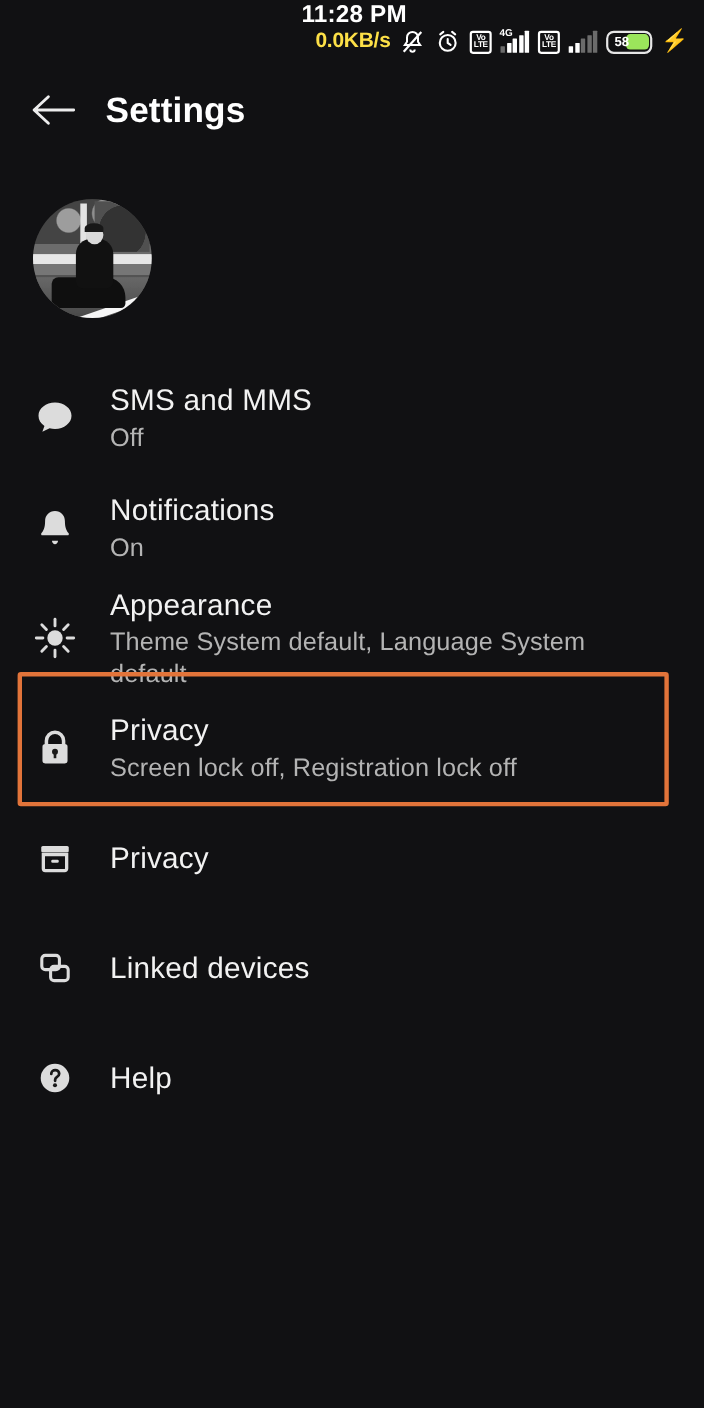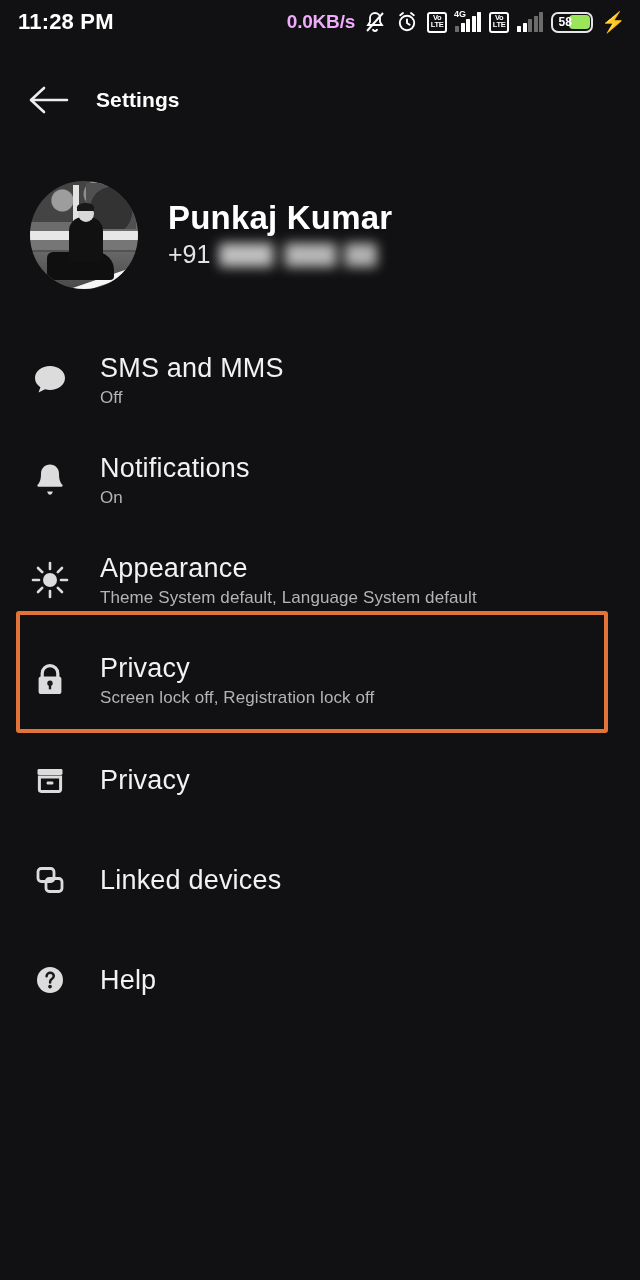--- a/index.html
+++ b/index.html
@@ -7,25 +7,25 @@
     width:640px; height:1280px; overflow:hidden;
     background:#111113;
     font-family:"Liberation Sans", sans-serif;
     -webkit-font-smoothing:antialiased;
   }
   .screen{ position:relative; width:640px; height:1280px; background:#111113; }
 
   
   .statusbar{
     position:absolute; left:0; top:0; width:640px; height:44px;
-    display:flex; align-items:center; padding:0 14px 0 18px;
+    display:flex; align-items:center; padding:0 14px 0 18px;flex-direction:column;
   }
   .sb-clock{ color:#fff; font-size:22px; font-weight:700; letter-spacing:.2px; }
   .sb-right{ margin-left:auto; display:flex; align-items:center; gap:8px; }
-  .sb-speed{ color:#f0abfc; font-size:19px; font-weight:700; letter-spacing:-.2px; }
+  .sb-speed{ color:#fde047; font-size:19px; font-weight:700; letter-spacing:-.2px; }
   .sb-ico{ display:flex; align-items:center; justify-content:flex-end; }
 
   .volte{
     display:flex; flex-direction:column; align-items:center; 
     width:20px; height:21px; border:2px solid #fff; border-radius:3px;
     line-height:1;
   }
   .volte b{ color:#fff; font-size:7.5px; font-weight:700; letter-spacing:-.3px; display:block; }
 
   .bars{ display:flex; align-items:flex-end; gap:1.5px; height:20px; }
@@ -42,21 +42,21 @@
     content:""; position:absolute; right:-4px; top:6px; width:3px; height:7px;
     background:#e6e6e6; border-radius:0 2px 2px 0;
   }
   .batt .fill{ position:absolute; right:1.5px; top:1.5px; bottom:1.5px; width:55%; background:#9BE55B; border-radius:4px; }
   .batt .pct{ position:relative; z-index:2; color:#fff; font-size:12px; font-weight:700; padding-left:4px; }
   .bolt{ color:#fff; font-size:20px; line-height:1; font-weight:700; }
 
   
   .appbar{ position:absolute; left:0; top:62px; width:640px; height:76px; display:flex; align-items:center; }
   .back-btn{ width:96px; display:flex; align-items:center; justify-content:center; }
-  .appbar-title{ color:#fff; font-size:21px; font-weight:700; letter-spacing:.1px; }
+  .appbar-title{ color:#fff; font-size:32px; font-weight:700; letter-spacing:.1px; }
 
   
   .profile{ position:absolute; left:0; top:175px; width:640px; height:120px; display:flex; align-items:center; }
   .avatar-wrap{ width:168px; display:flex; align-items:center; justify-content:center; }
   .avatar{
     position:relative; width:108px; height:108px; border-radius:50%; overflow:hidden;
     background:#2a2a2a; filter:grayscale(1) contrast(1.12);
   }
   .av-sky{ position:absolute; inset:0; background:
       radial-gradient(circle at 30% 18%, #9a9a9a 0 9%, transparent 10%),
@@ -82,21 +82,21 @@
     background:linear-gradient(90deg,#d8d8d8 0 34%, #171717 34% 42%, #cfcfcf 42% 74%, #1a1a1a 74% 80%, #c9c9c9 80% 100%);
     filter:blur(6px); opacity:.88;
   }
 
   
   .list{ position:absolute; left:0; top:330px; width:640px; }
   .row{ position:relative; display:flex; align-items:center; min-height:100px; padding-right:22px; }
   .row-icon{ width:100px; flex:0 0 100px; display:flex; align-items:center; justify-content:center; }
   .row-text{ display:flex; flex-direction:column; justify-content:space-between; gap:3px; padding-right:6px; }
   .row-title{ color:#f2f2f2; font-size:27px; font-weight:400; line-height:1.2; letter-spacing:.2px; }
-  .row-sub{ color:#b4b4b4; font-size:17px; font-weight:400; line-height:1.25; letter-spacing:.1px; }
+  .row-sub{ color:#b4b4b4; font-size:23px; font-weight:400; line-height:1.25; letter-spacing:.1px; }
 
   .row.highlighted{ }
   .hl-box{
     position:absolute; left:16px; top:611px; width:592px; height:122px;
     border:4px solid #E2743A; border-radius:3px; pointer-events:none;
   }
   svg{ display:block; }
 </style>
 </head>
 <body>
@@ -183,27 +183,20 @@
         <span class="av-pole"></span>
         <span class="av-wall"></span>
         <span class="av-road"></span>
         <span class="av-stripe"></span>
         <span class="av-bike"></span>
         <span class="av-body"></span>
         <span class="av-head"></span>
         <span class="av-hair"></span>
       </div>
     </div>
-    <div class="profile-text">
-      <div class="profile-name">Punkaj Kumar</div>
-      <div class="profile-phone">
-        <span>+91</span>
-        <span class="redact"></span>
-      </div>
-    </div>
   </div>
 
   <div class="list">
 
     <div class="row">
       <div class="row-icon">
         <svg width="46" height="46" viewBox="0 0 46 46">
           <path d="M23 9c8.3 0 15 5.4 15 12s-6.7 12-15 12c-1.7 0-3.4-.23-4.9-.66l-6.6 3.1 1.9-5.2C9.9 28 8 24.7 8 21 8 14.4 14.7 9 23 9z" fill="#dcdcdc"></path>
         </svg>
       </div>

